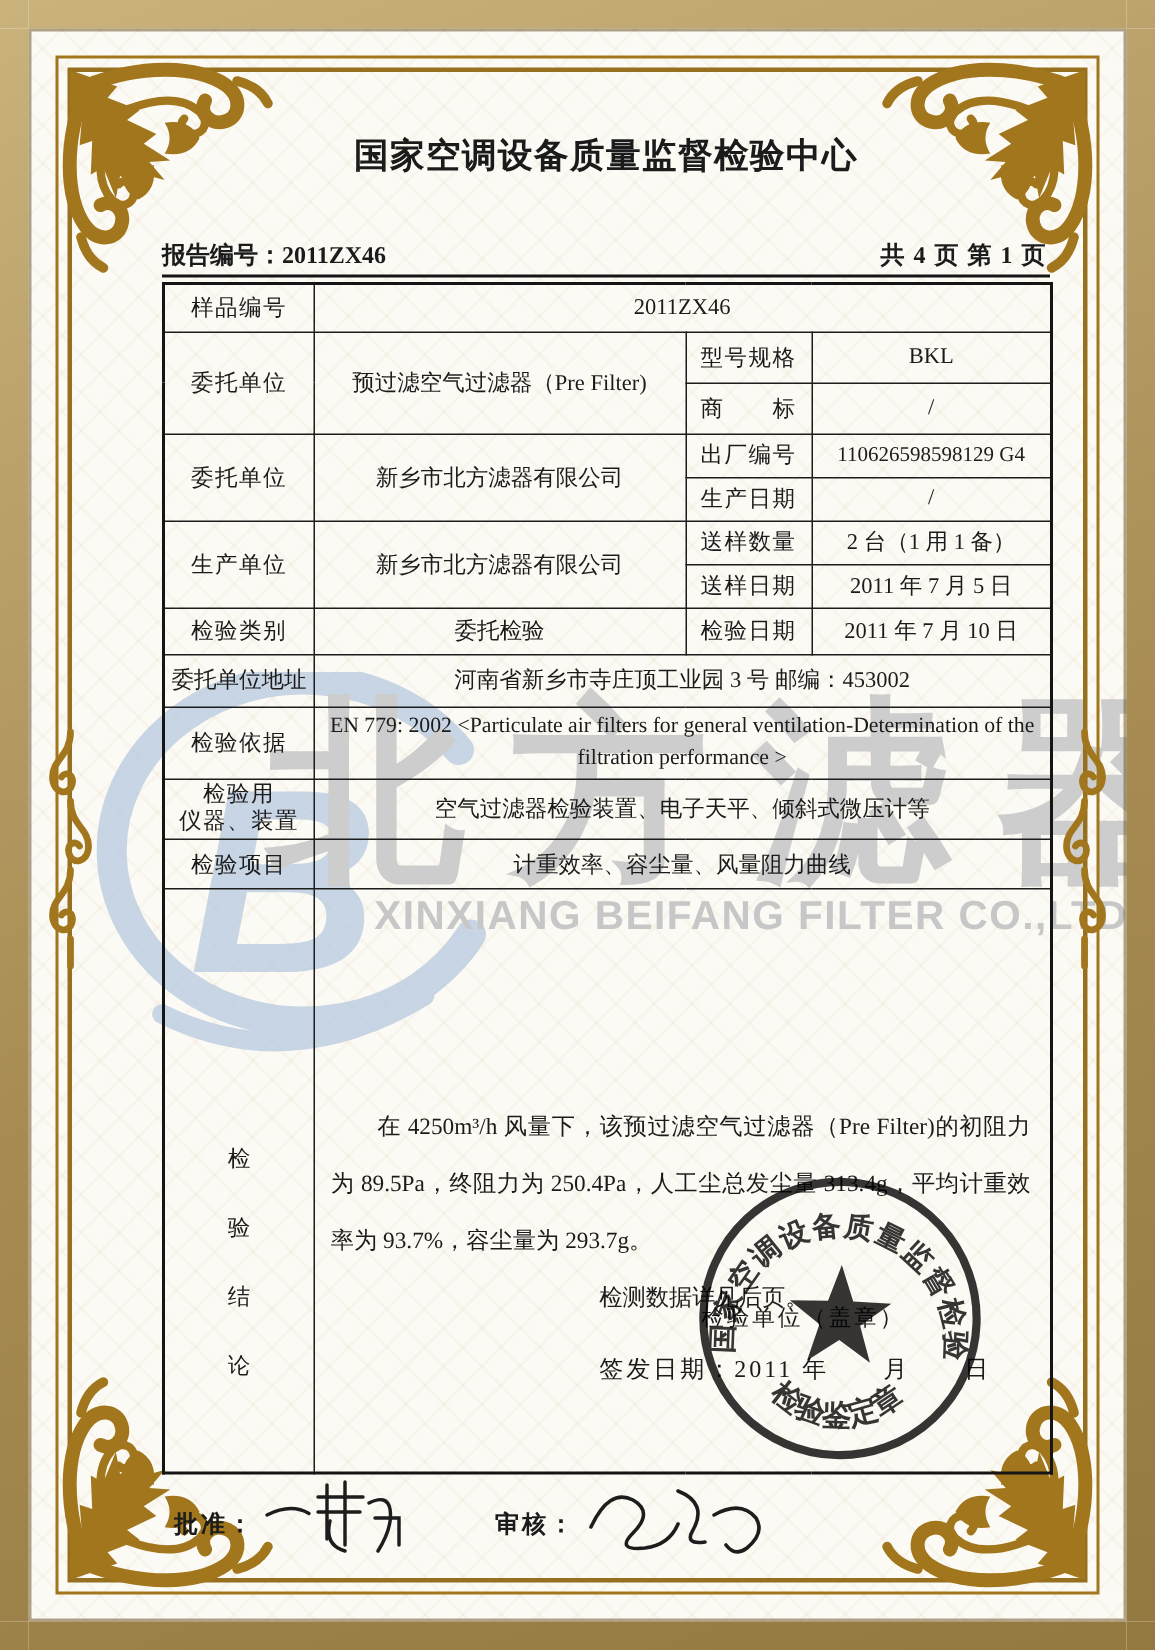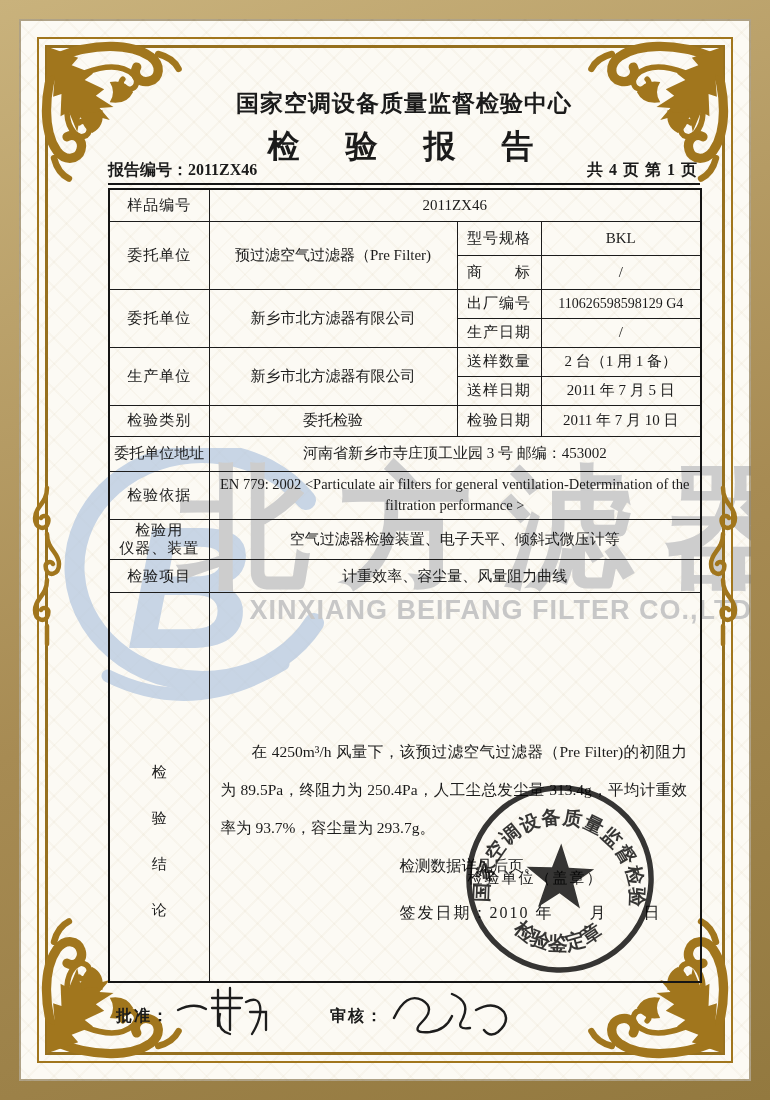--- a/index.html
+++ b/index.html
@@ -167,21 +167,20 @@
     <g fill="none" stroke="#b7c9e0" stroke-linecap="round">
       <path d="M258,52 A128,114 0 1 0 266,175" stroke-width="20"></path>
       <path d="M60,228 q85,42 175,-12" stroke-width="13"></path>
     </g>
     <text x="78" y="200" font-family="Liberation Sans, DejaVu Sans, sans-serif" font-size="175" font-style="italic" font-weight="bold" fill="#b7c9e0">B</text>
   </svg>
   <div class="wm wm-cn">北方滤器</div>
   <div class="wm wm-en">XINXIANG BEIFANG FILTER CO.,LTD.</div>
 
   <div class="org-title">国家空调设备质量监督检验中心</div>
-  <div class="report-title">检　验　报　告</div>
   <div class="meta">
     <span class="rn">报告编号：</span><span class="rn">2011ZX46</span>
     <span class="pages">共 4 页  第 1 页</span>
   </div>
   <div class="meta-rule"></div>
 
   <table class="rep">
     <colgroup>
         <col style="width:100px">
         <col style="width:248px">
@@ -254,21 +253,21 @@
           <span>检</span>
           <span>验</span>
           <span>结</span>
           <span>论</span>
         </div>
       </td>
       <td colspan="3" class="concl-cell">
         <p class="concl-p1">在 4250m³/h 风量下，该预过滤空气过滤器（Pre Filter)的初阻力为 89.5Pa，终阻力为 250.4Pa，人工尘总发尘量 313.4g，平均计重效率为 93.7%，容尘量为 293.7g。</p>
         <p class="concl-p2">检测数据详见后页。</p>
         <div class="seal-unit">检验单位（盖章）</div>
-        <div class="issue-date">签发日期：2010 年　　月　　日</div>
+        <div class="issue-date">签发日期：2011 年　　月　　日</div>
       </td>
     </tr>
   </tbody>
     </table>
 
   <svg class="stamp" viewBox="0 0 200 200">
     <defs>
       <path id="ringPath" d="M 29,128 A 72,72 0 1 1 171,128" fill="none"></path>
       <path id="botPath" d="M 40,130 A 64,64 0 0 0 160,130" fill="none"></path>
     </defs>

